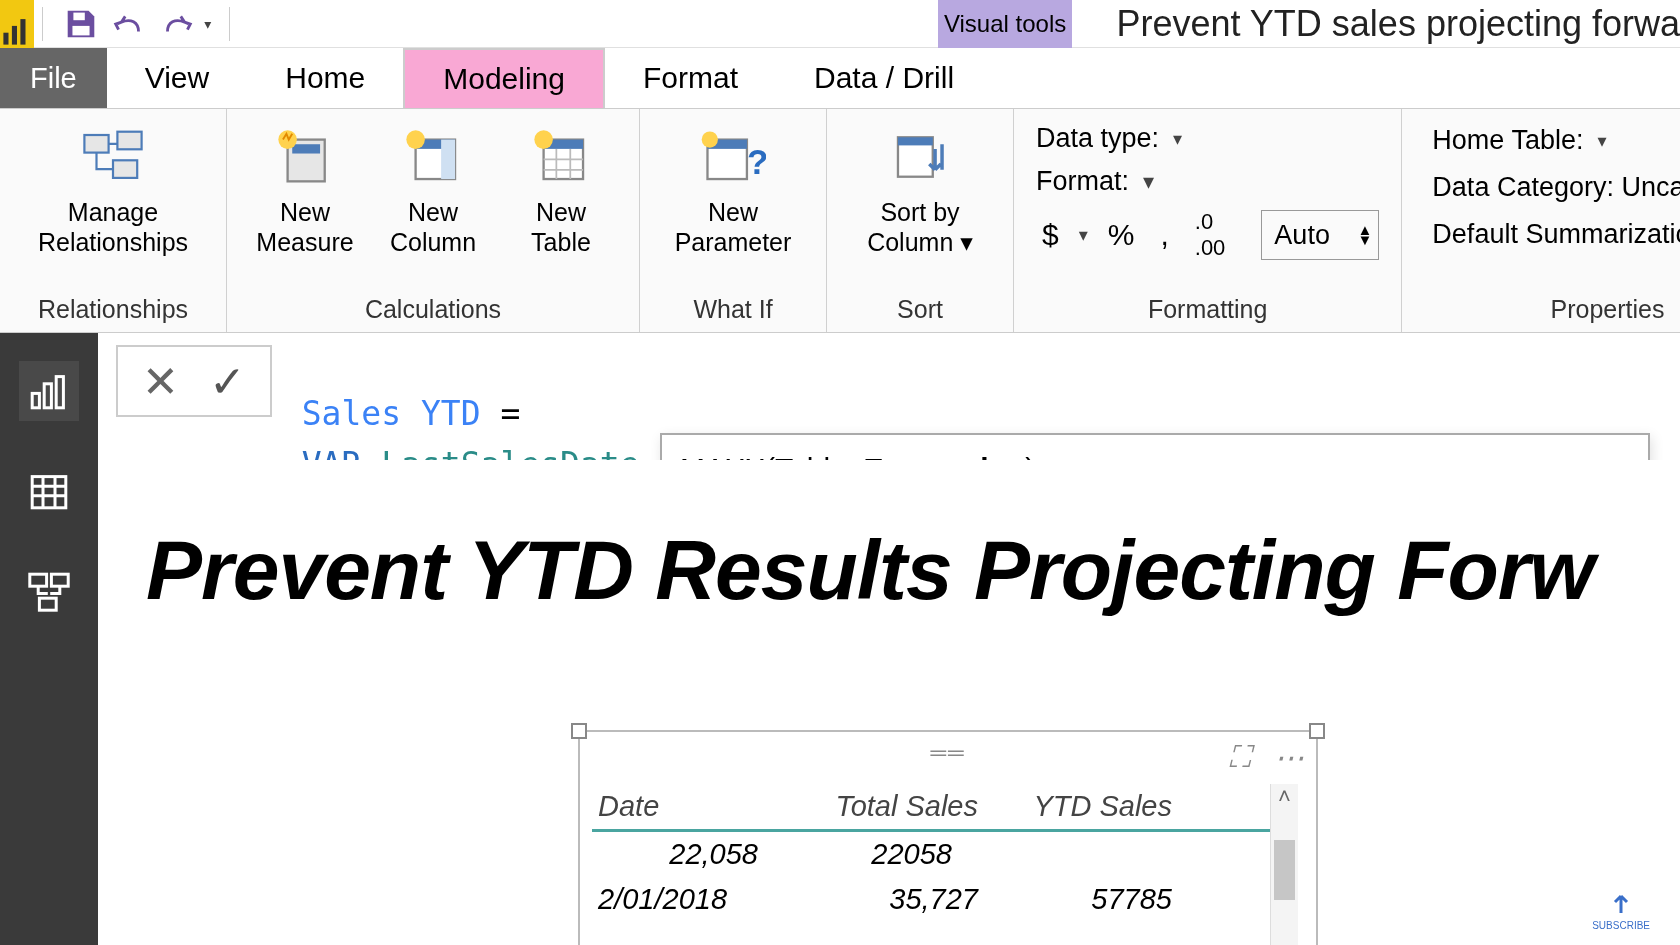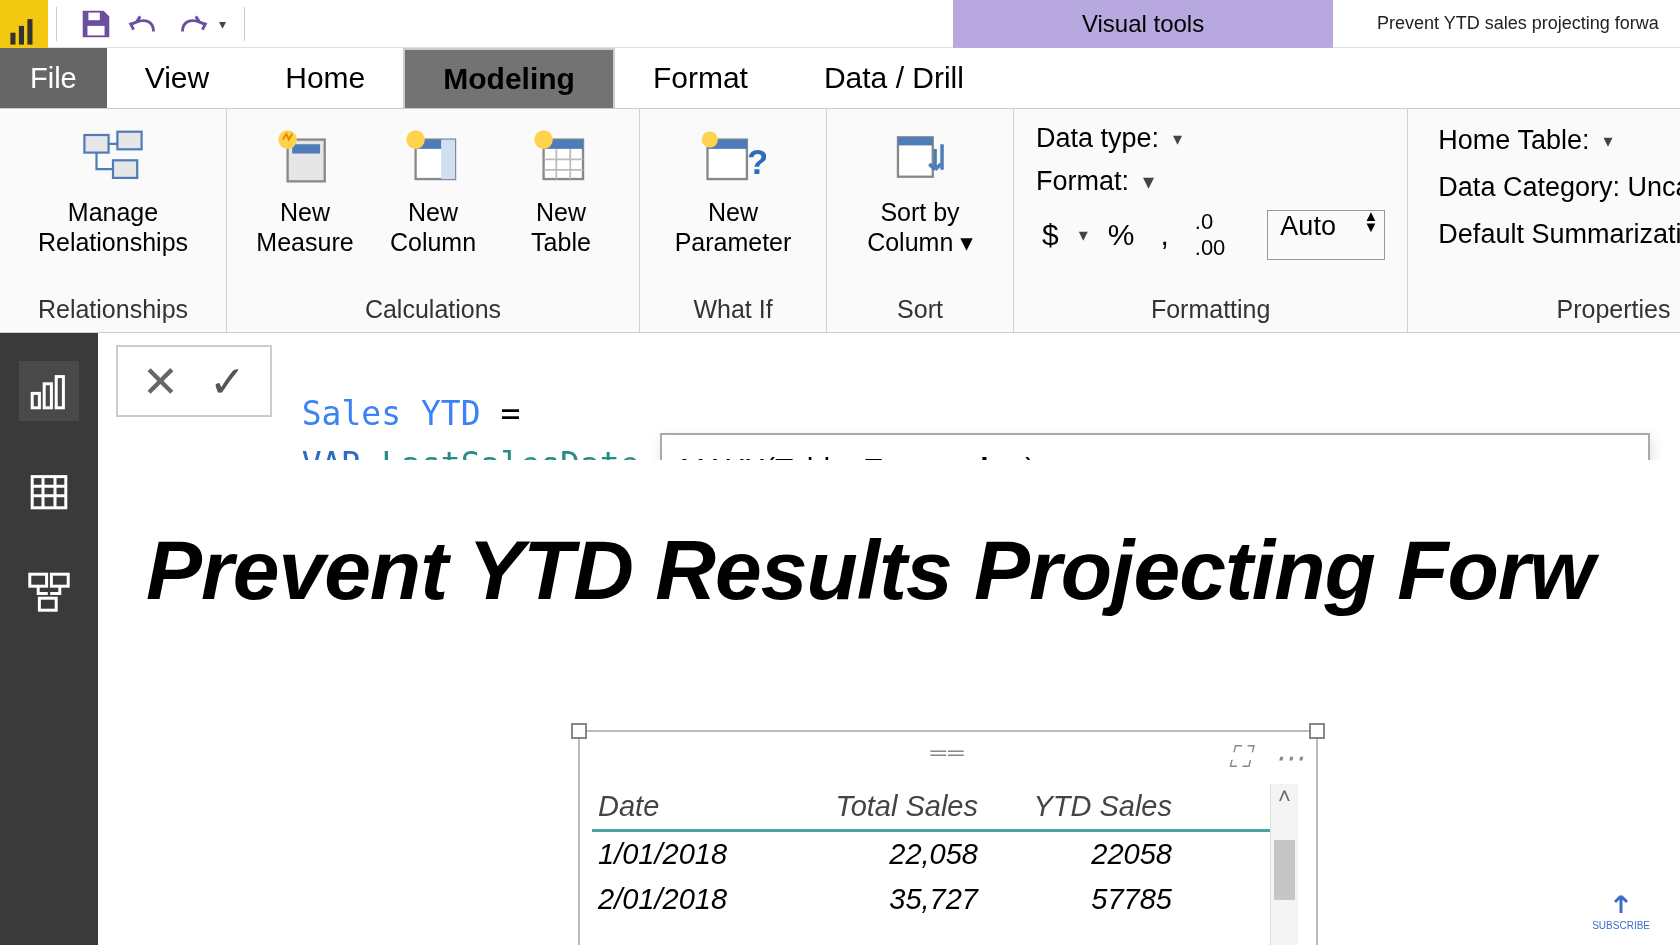--- a/index.html
+++ b/index.html
@@ -35,21 +35,21 @@
   .ctx-tab-wrap {
     margin-left: 700px;
     width: 380px;
     height: 48px;
     background: #b8a8e0;
     display:flex;align-items:center;justify-content:center;
     font-size:24px;
   }
   .doc-title {
     margin-left: 44px;
-    font-size: 18px;
+    font-size: 36px;
     color:#222;
     white-space: nowrap;
   }
 
   
   .ribbon-tabs {
     height: 60px;
     display:flex;
     align-items:stretch;
   }
@@ -62,22 +62,21 @@
   }
   .ribbon-tab.file {
     background:#666;
     color:#fff;
     font-size:29px;
     padding: 0 30px;
   }
   .ribbon-tab.active {
     border:2px solid #ccc;
     border-bottom:none;
-    background:#737373;
-    font-weight:bold;
+    background:#f9a8d4;
   }
 
   
   .ribbon-body {
     height: 225px;
     background:#fafafa;
     border-top:1px solid #ccc;
     border-bottom:1px solid #ccc;
     display:flex;
   }
@@ -114,24 +113,24 @@
     display:flex;flex-direction:column;
     gap:12px;
     min-width:380px;
   }
   .fmt-row { display:flex; align-items:center; gap:14px; font-size:27px;}
   .fmt-row .caret { font-size:18px; color:#444;}
   .fmt-btn { font-size:30px; padding:0 6px;}
   .auto-box {
     border:1px solid #999;
     height:50px; width:118px;
-    display:flex;justify-content:space-between;
+    display:flex;align-items:center;justify-content:space-between;
     padding:0 6px 0 12px;
     font-size:27px;
-    margin-left:22px;
+    margin-left:16px;
   }
   .spin-arrows { display:flex;flex-direction:column;line-height:0.7;font-size:15px;}
   .prop-group{
     padding: 10px 30px 0 30px;
     display:flex;flex-direction:column;gap:16px;
     font-size:27px;
     white-space:nowrap;
   }
 
   
@@ -497,21 +496,20 @@
       <span>⋯</span>
     </div>
     <div class="tv-body">
       <div class="tv-table">
         <div class="hdr">
           <div class="tv-c1">Date</div>
           <div class="tv-c2">Total Sales</div>
           <div class="tv-c3">YTD Sales</div>
         </div>
         <div class="row">
-          <div class="tv-c1">1/01/2018</div>
           <div class="tv-c2">22,058</div>
           <div class="tv-c3">22058</div>
         </div>
         <div class="row">
           <div class="tv-c1">2/01/2018</div>
           <div class="tv-c2">35,727</div>
           <div class="tv-c3">57785</div>
         </div>
       </div>
       <div class="tv-scroll">

